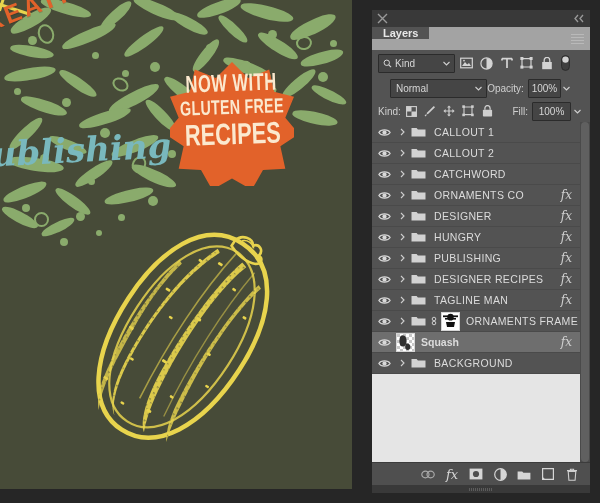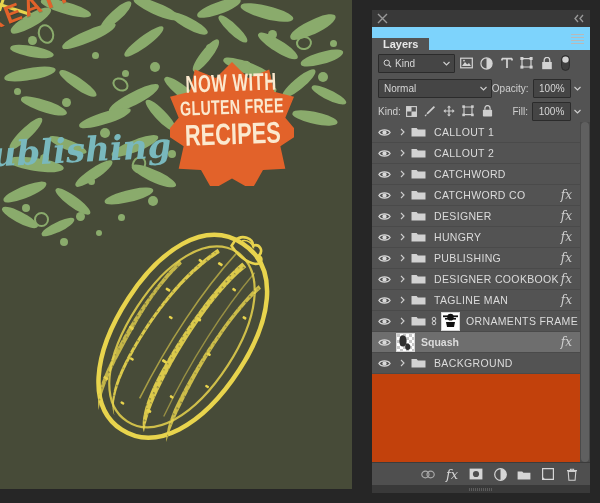--- a/index.html
+++ b/index.html
@@ -67,21 +67,21 @@
     background:#393939;
     display:flex;flex-direction:column;
     font-size:11px;color:#c9c9c9;
   }
   
   #panel-topbar{height:17px;background:#393939;position:relative;flex:0 0 auto;}
   #close-icon{position:absolute;left:5px;top:3px;width:11px;height:11px;cursor:pointer;}
   #collapse-icon{position:absolute;right:5px;top:3px;width:12px;height:11px;cursor:pointer;}
 
   
-  #tab-row{height:23px;background:#7dd3fc;position:relative;flex:0 0 auto;display:flex;align-items:flex-end;}
+  #tab-row{height:23px;background:#a3a3a3;position:relative;flex:0 0 auto;display:flex;align-items:flex-start;}
   #tab-layers{
     background:#535353;color:#e8e8e8;font-size:11px;font-weight:bold;
     padding:0 11px;display:flex;align-items:center;cursor:pointer;
   }
   #panel-menu-icon{position:absolute;right:6px;top:7px;width:13px;height:9px;cursor:pointer;}
   #panel-menu-icon i{display:block;height:1px;background:#b9b9b9;margin-bottom:2px;}
 
   #panel-body{background:#535353;flex:1 1 auto;display:flex;flex-direction:column;min-height:0;}
 
   
@@ -90,21 +90,21 @@
     width:75px;height:17px;background:#454545;border:1px solid #2b2b2b;border-radius:1px;
     display:flex;align-items:center;position:relative;cursor:pointer;
   }
   #kind-search-icon{margin-left:4px;width:9px;height:9px;}
   #kind-label{margin-left:3px;font-size:10px;color:#d6d6d6;}
   #kind-chevron{position:absolute;right:4px;top:6px;}
   .filter-ico{width:17px;height:17px;margin-left:3px;display:flex;align-items:center;justify-content:center;cursor:pointer;}
   #filter-toggle{margin-left:5px;width:10px;height:17px;display:flex;align-items:center;justify-content:center;cursor:pointer;}
 
   
-  #blend-row{height:24px;display:flex;align-items:center;padding:0 6px;flex:0 0 auto;}
+  #blend-row{height:24px;display:flex;align-items:center;padding:0 18px;flex:0 0 auto;}
   #blend-select{
     width:113px;height:17px;background:#454545;border:1px solid #2b2b2b;border-radius:1px;
     display:flex;align-items:center;position:relative;cursor:pointer;
   }
   #blend-label{margin-left:5px;font-size:10px;color:#d6d6d6;}
   #blend-chevron{position:absolute;right:4px;top:6px;}
   #opacity-label{font-size:10px;color:#cfcfcf;}
   #opacity-field{
     margin-left:4px;width:37px;height:17px;background:#454545;border:1px solid #2b2b2b;border-radius:1px;
     display:flex;align-items:center;justify-content:center;font-size:10px;color:#d6d6d6;cursor:text;
@@ -115,21 +115,21 @@
   #lock-row{height:22px;display:flex;align-items:center;padding:0 6px;flex:0 0 auto;}
   #lock-label{font-size:10px;color:#cfcfcf;}
   .lock-ico{width:17px;height:16px;margin-left:2px;display:flex;align-items:center;justify-content:center;cursor:pointer;}
   #fill-label{margin-left:auto;font-size:10px;color:#cfcfcf;}
   #fill-field{
     margin-left:4px;width:37px;height:17px;background:#454545;border:1px solid #2b2b2b;border-radius:1px;
     display:flex;align-items:center;justify-content:center;font-size:10px;color:#d6d6d6;cursor:text;
   }
 
   
-  #layer-list{flex:1 1 auto;background:#c2410c;position:relative;overflow:hidden;min-height:0;}
+  #layer-list{flex:1 1 auto;background:#e5e5e5;position:relative;overflow:hidden;min-height:0;}
   .layer-row{
     height:20px;display:flex;align-items:center;position:relative;
     border-bottom:1px solid #4a4a4a;background:#535353;cursor:pointer;
   }
   .layer-row.selected{background:#6e6e6e;}
   .eye{width:24px;height:20px;display:flex;align-items:center;justify-content:center;cursor:pointer;flex:0 0 auto;}
   .disc-chev{width:12px;height:20px;display:flex;align-items:center;justify-content:center;cursor:pointer;flex:0 0 auto;}
   .folder-ico{width:20px;height:20px;display:flex;align-items:center;justify-content:center;flex:0 0 auto;}
   .link-ico{width:12px;height:20px;display:flex;align-items:center;justify-content:center;flex:0 0 auto;}
   .thumb{width:19px;height:19px;flex:0 0 auto;border:1px solid #d6d6d6;box-sizing:border-box;}
@@ -503,21 +503,21 @@
               <div class="disc-chev">
                 <svg width="5" height="8" viewBox="0 0 5 8">
                   <path d="M1 1 L4 4 L1 7" stroke="#cfcfcf" stroke-width="1.1" fill="none"></path>
                 </svg>
               </div>
               <div class="folder-ico">
                 <svg width="15" height="12" viewBox="0 0 15 12">
                   <path d="M0.5 2 H5.6 L6.9 3.6 H14.5 V10.4 H0.5 Z" fill="#d2d2d2"></path>
                 </svg>
               </div>
-              <span class="layer-name">CATCHWORD CO</span>
+              <span class="layer-name">ORNAMENTS CO</span>
               <span class="fx-mark">fx</span>
               <div class="fx-chev">
                 <svg width="7" height="5" viewBox="0 0 7 5">
                   <path d="M0.5 1 L3.5 4 L6.5 1" stroke="#cfcfcf" stroke-width="1.1" fill="none"></path>
                 </svg>
               </div>
             </div>
             <div class="layer-row">
               <div class="eye">
                 <svg width="13" height="9" viewBox="0 0 13 9">
@@ -603,21 +603,21 @@
               <div class="disc-chev">
                 <svg width="5" height="8" viewBox="0 0 5 8">
                   <path d="M1 1 L4 4 L1 7" stroke="#cfcfcf" stroke-width="1.1" fill="none"></path>
                 </svg>
               </div>
               <div class="folder-ico">
                 <svg width="15" height="12" viewBox="0 0 15 12">
                   <path d="M0.5 2 H5.6 L6.9 3.6 H14.5 V10.4 H0.5 Z" fill="#d2d2d2"></path>
                 </svg>
               </div>
-              <span class="layer-name">DESIGNER COOKBOOK</span>
+              <span class="layer-name">DESIGNER RECIPES</span>
               <span class="fx-mark">fx</span>
               <div class="fx-chev">
                 <svg width="7" height="5" viewBox="0 0 7 5">
                   <path d="M0.5 1 L3.5 4 L6.5 1" stroke="#cfcfcf" stroke-width="1.1" fill="none"></path>
                 </svg>
               </div>
             </div>
             <div class="layer-row">
               <div class="eye">
                 <svg width="13" height="9" viewBox="0 0 13 9">

